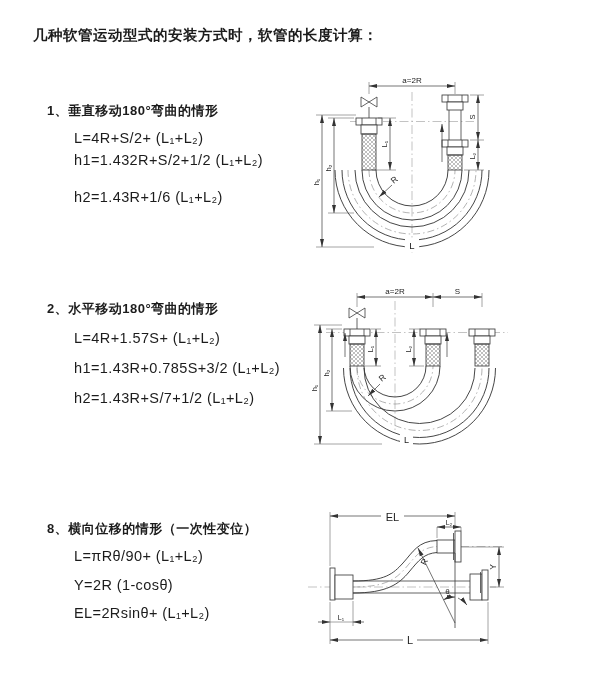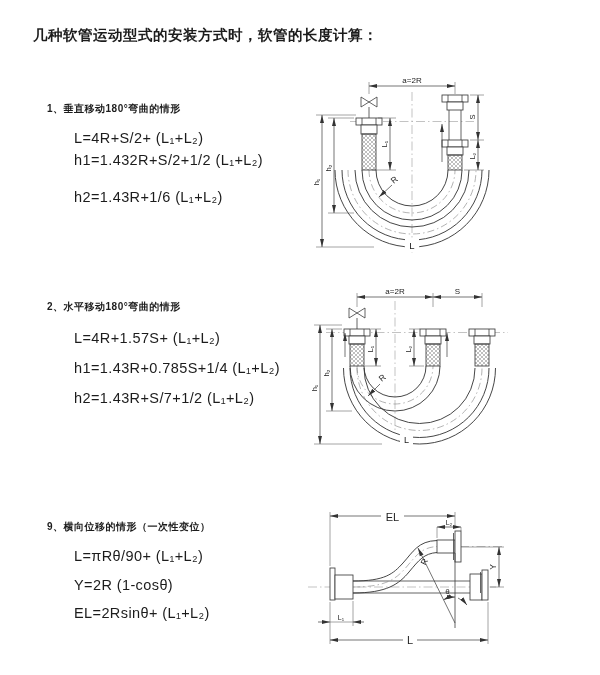--- a/index.html
+++ b/index.html
@@ -2,21 +2,21 @@
 <html><head>
 <meta charset="utf-8">
 <style>
   html,body{margin:0;padding:0;}
   body{
     width:600px;height:675px;background:#ffffff;position:relative;overflow:hidden;
     font-family:"Liberation Sans","DejaVu Sans",sans-serif;color:#1c1c1c;
   }
   .abs{position:absolute;white-space:nowrap;}
   .title{font-size:14.5px;font-weight:bold;letter-spacing:.5px;}
-  .heading{font-size:10px;font-weight:bold;letter-spacing:.5px;}
+  .heading{font-size:13px;font-weight:bold;letter-spacing:.5px;}
   .formula{font-size:14.5px;letter-spacing:.4px;text-align:center;}
   svg{position:absolute;overflow:visible;}
   .ln{stroke:#3c3c3c;stroke-width:.8;fill:none;}
   .hose{stroke:#3c3c3c;stroke-width:.95;fill:none;}
   .hosed{stroke:#808080;stroke-width:.6;fill:none;stroke-dasharray:7 3 1.5 3;}
   .cl{stroke:#9a9a9a;stroke-width:.6;fill:none;stroke-dasharray:9 3 1.5 3;}
   .dim{stroke:#3a3a3a;stroke-width:.7;fill:none;marker-start:url(#arr);marker-end:url(#arr);}
   .dime{stroke:#3a3a3a;stroke-width:.7;fill:none;marker-end:url(#arr);}
   .ext{stroke:#5a5a5a;stroke-width:.55;fill:none;}
   .part{fill:#ffffff;stroke:#3c3c3c;stroke-width:.85;}
@@ -29,24 +29,24 @@
 
 <div class="abs title" style="left:33px;top:26px">几种软管运动型式的安装方式时，软管的长度计算：</div>
 
 <div class="abs heading" style="left:47px;top:102px">1、垂直移动180°弯曲的情形</div>
 <div class="abs formula" style="left:74px;top:130px">L=4R+S/2+ (L₁+L₂)</div>
 <div class="abs formula" style="left:74px;top:152px">h1=1.432R+S/2+1/2 (L₁+L₂)</div>
 <div class="abs formula" style="left:74px;top:189px">h2=1.43R+1/6 (L₁+L₂)</div>
 
 <div class="abs heading" style="left:47px;top:300px">2、水平移动180°弯曲的情形</div>
 <div class="abs formula" style="left:74px;top:330px">L=4R+1.57S+ (L₁+L₂)</div>
-<div class="abs formula" style="left:74px;top:360px">h1=1.43R+0.785S+1/4 (L₁+L₂)</div>
+<div class="abs formula" style="left:74px;top:360px">h1=1.43R+0.785S+3/2 (L₁+L₂)</div>
 <div class="abs formula" style="left:74px;top:390px">h2=1.43R+S/7+1/2 (L₁+L₂)</div>
 
-<div class="abs heading" style="left:47px;top:520px">9、横向位移的情形（一次性变位）</div>
+<div class="abs heading" style="left:47px;top:520px">8、横向位移的情形（一次性变位）</div>
 <div class="abs formula" style="left:74px;top:548px">L=πRθ/90+ (L₁+L₂)</div>
 <div class="abs formula" style="left:74px;top:577px">Y=2R (1-cosθ)</div>
 <div class="abs formula" style="left:74px;top:605px">EL=2Rsinθ+ (L₁+L₂)</div>
 
 <svg width="0" height="0">
   <defs>
     <marker id="arr" markerWidth="9" markerHeight="6" refX="8.3" refY="3" orient="auto-start-reverse" markerUnits="userSpaceOnUse">
       <path d="M0,0.9 L8.3,3 L0,5.1 Z" fill="#333"></path>
     </marker>
     <pattern id="braid" width="4" height="4" patternUnits="userSpaceOnUse">

